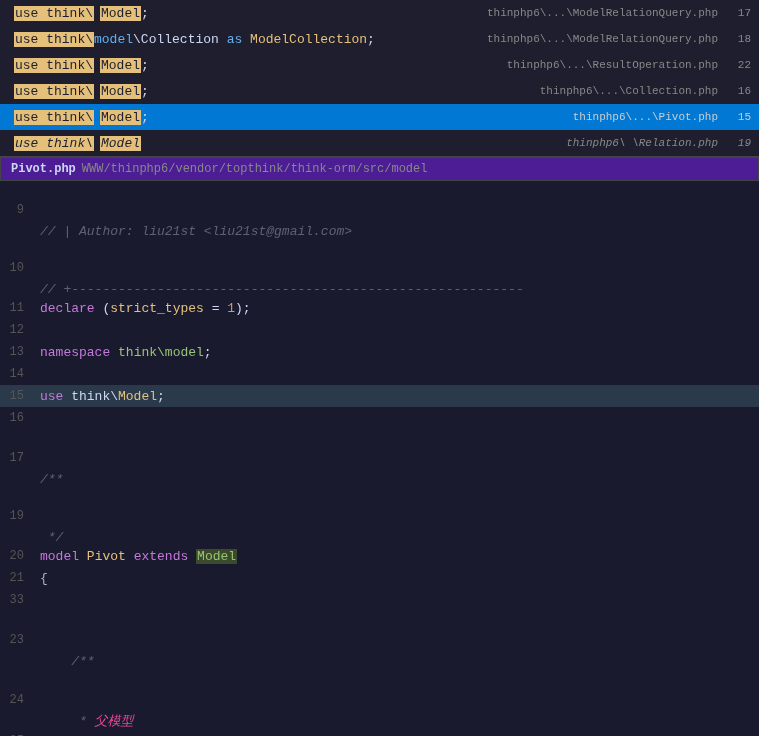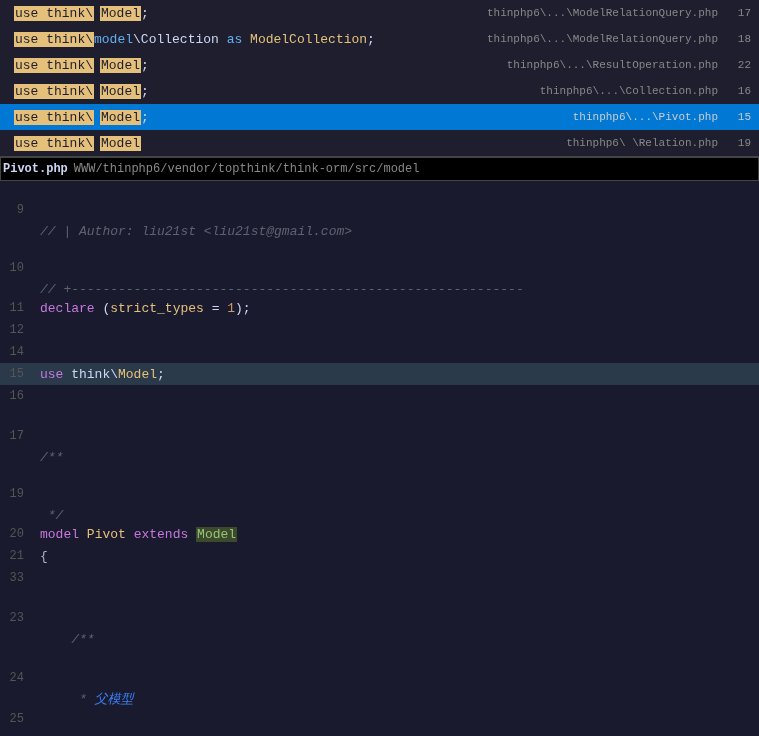--- a/index.html
+++ b/index.html
@@ -59,23 +59,23 @@
     .text-blue {
       color: #61afef;
     }
 
     .text-orange {
       color: #e5c07b;
     }
 
     
     .file-tooltip {
-      background: #000000;
+      background: #4c1d95;
       border: 1px solid #444;
-      padding: 4px 2px;
+      padding: 4px 10px;
       font-size: 12px;
       color: #cdd6f4;
       display: flex;
       align-items: center;
       gap: 6px;
     }
 
     .file-tooltip .filename {
       color: #cdd6f4;
       font-weight: bold;
@@ -195,21 +195,21 @@
     <div class="autocomplete-right">thinphp6\...\Collection.php &nbsp; 16</div>
   </div>
 
   <div class="autocomplete-item selected">
     <div class="autocomplete-left">
       <span><span class="highlight-yellow">use think\</span><span class="highlight-yellow">Model</span>;</span>
     </div>
     <div class="autocomplete-right">thinphp6\...\Pivot.php &nbsp; 15</div>
   </div>
 
-  <div class="autocomplete-item" style="color:#888;">
+  <div class="autocomplete-item" style="color:#888;font-style:italic;">
     <div class="autocomplete-left">
       <span style="color:#aaa;"><span class="highlight-yellow">use think\</span><span class="highlight-yellow">Model</span></span>
     </div>
     <div class="autocomplete-right">thinphp6\ \Relation.php &nbsp; 19</div>
   </div>
 
 </div>
 
 <div class="file-tooltip">
   <span class="filename">Pivot.php</span>
@@ -231,20 +231,24 @@
   <div class="code-line">
     <span class="line-number">11</span>
     <span class="line-content"><span class="kw-declare">declare</span> (<span class="kw-strict">strict_types</span> = <span class="number">1</span>);</span>
   </div>
 
   <div class="code-line">
     <span class="line-number">12</span>
     <span class="line-content"></span>
   </div>
 
+  <div class="code-line">
+    <span class="line-number">13</span>
+    <span class="line-content"><span class="kw-namespace">namespace</span> <span class="ns-name">think\model</span>;</span>
+  </div>
 
   <div class="code-line">
     <span class="line-number">14</span>
     <span class="line-content"></span>
   </div>
 
   <div class="code-line line-active">
     <span class="line-number">15</span>
     <span class="line-content"><span class="kw-use">use</span> think\<span class="cls-model">Model</span>;</span>
   </div>
@@ -280,21 +284,21 @@
     <span class="line-content"></span>
   </div>
 
   <div class="code-line">
     <span class="line-number">23</span>
     <span class="line-content comment">    /**</span>
   </div>
 
   <div class="code-line">
     <span class="line-number">24</span>
-    <span class="line-content comment">     * <span class="chinese" style="color:#3b82f6;">父模型</span></span>
+    <span class="line-content comment">     * <span class="chinese" style="color:#ec4899;">父模型</span></span>
   </div>
 
   <div class="code-line">
     <span class="line-number">25</span>
   </div>
 
   <div class="code-line">
     <span class="line-number">26</span>
     <span class="line-content comment">     */</span>
   </div>

